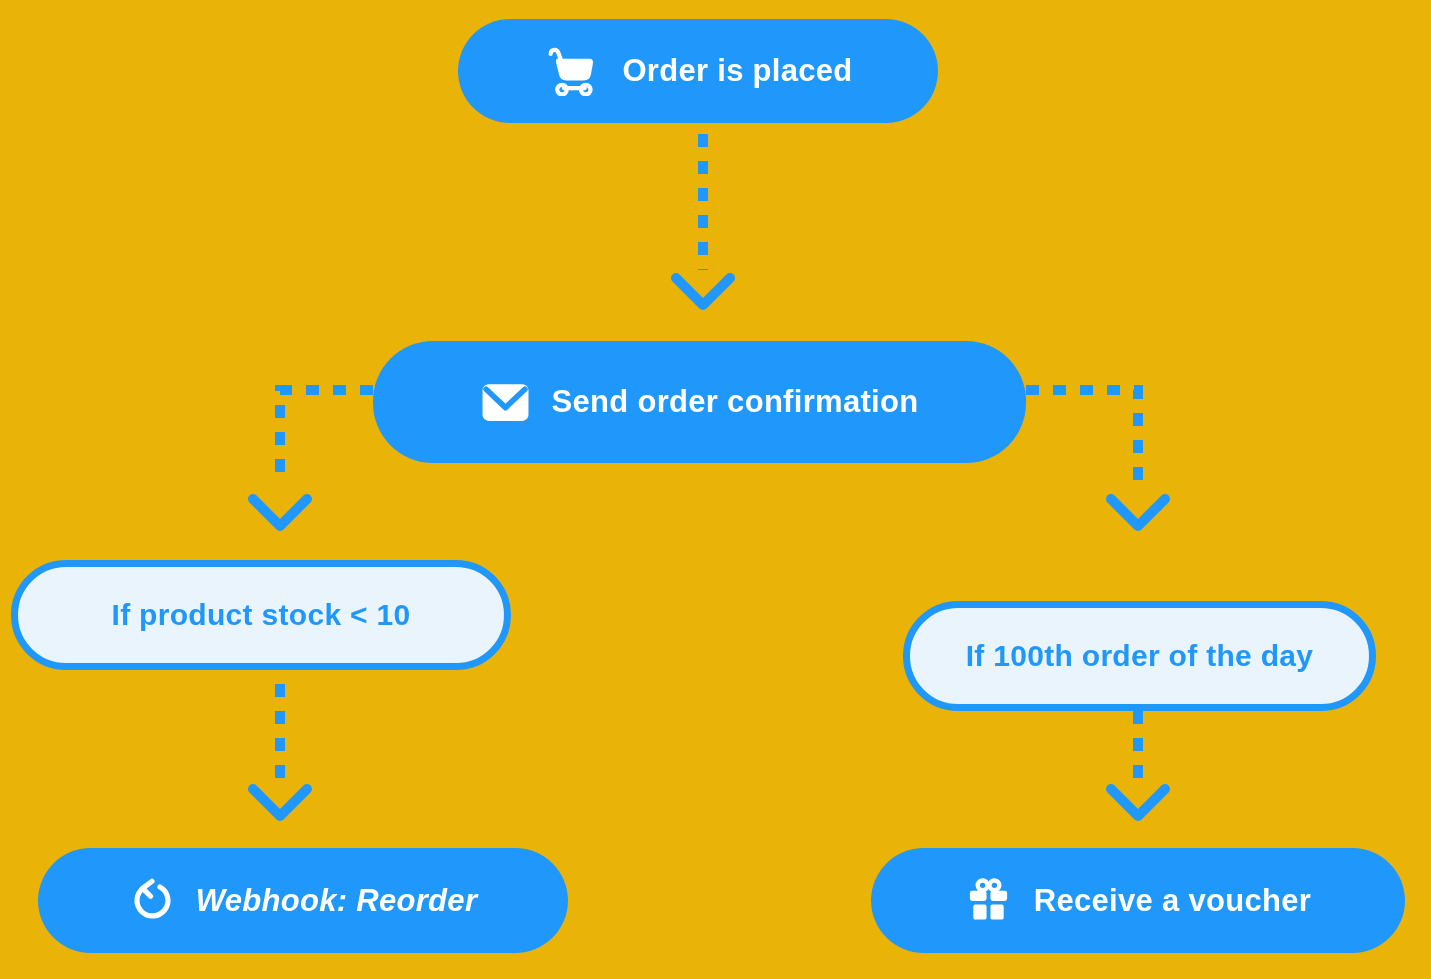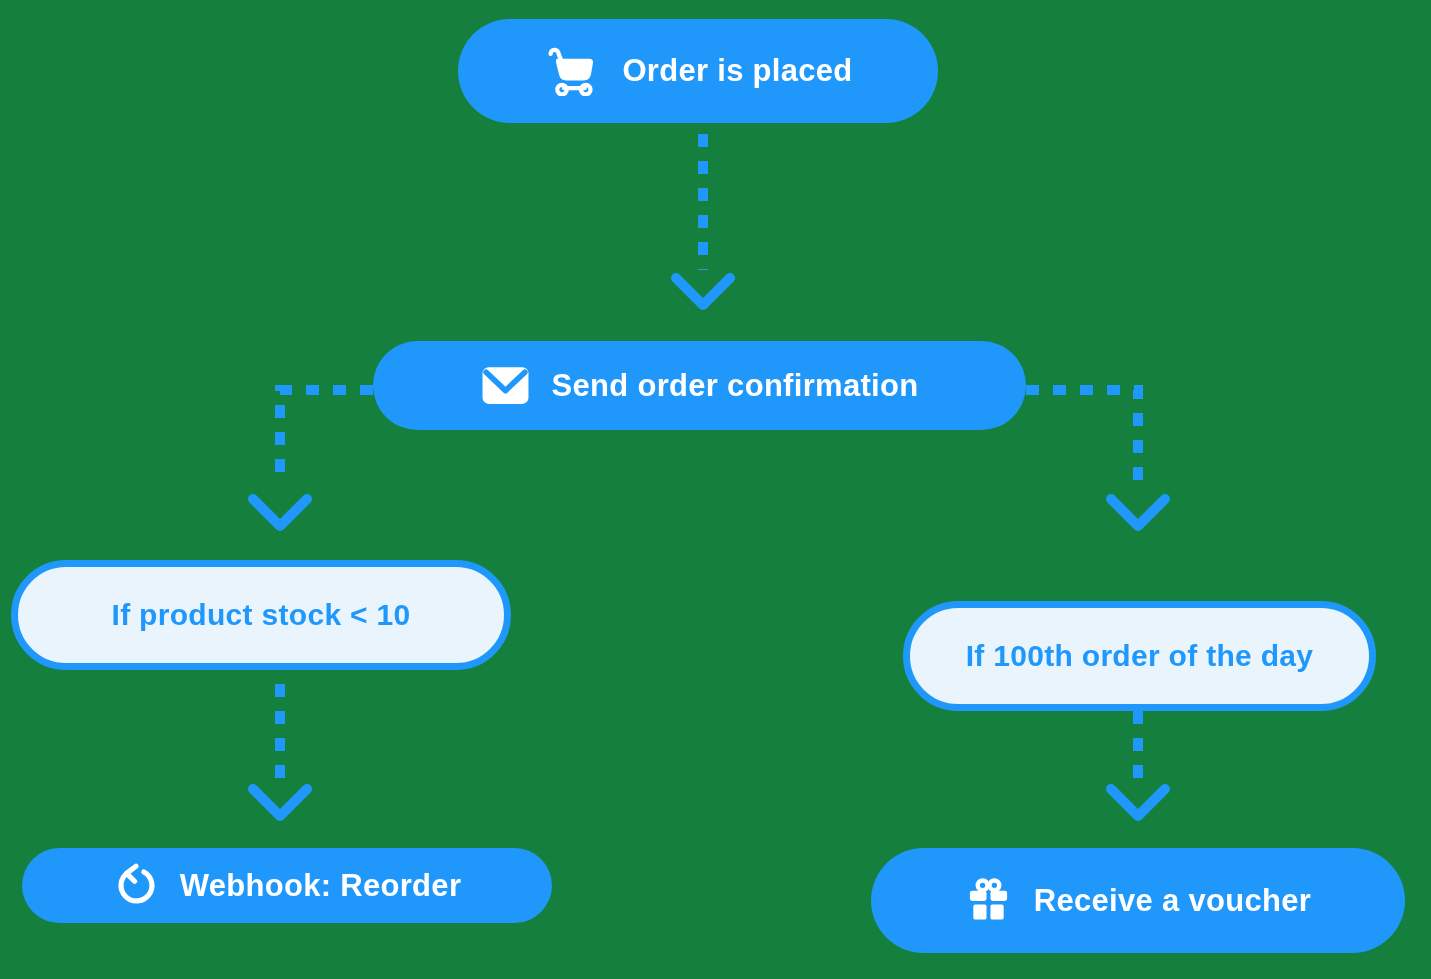--- a/index.html
+++ b/index.html
@@ -6,21 +6,21 @@
     --accent:#2098fb;
     --condition-fill:#e9f4fd;
     --text-light:#ffffff;
   }
   *{margin:0;padding:0;box-sizing:border-box;}
   html,body{background:#ffffff;}
   .stage{
     position:relative;
     width:1431px;
     height:979px;
-    background:#15803d;
+    background:#eab308;
     overflow:hidden;
     font-family:"Liberation Sans",sans-serif;
   }
   .connectors{
     position:absolute;left:0;top:0;width:1431px;height:979px;
     pointer-events:none;
   }
   .edge-line{
     fill:none;
     stroke:var(--accent);
@@ -52,24 +52,24 @@
   }
   .node.condition{
     background:var(--condition-fill);
     border:7px solid var(--accent);
     color:var(--accent);
     font-size:30px;
   }
   .node .icon{display:flex;align-items:center;justify-content:center;}
   .flap{stroke:var(--accent);}
   #node-order-placed     {left:458px;top:19px; width:480px;height:104px;}
-  #node-send-confirmation{left:373px;top:341px;width:653px;height:89px;}
+  #node-send-confirmation{left:373px;top:341px;width:653px;height:122px;}
   #node-if-product-stock {left:11px; top:560px;width:500px;height:110px;}
   #node-if-100th-order   {left:903px;top:560px;width:473px;height:110px;margin-top:41px;}
-  #node-webhook-reorder  {left:22px; top:848px;width:530px;height:75px;}
+  #node-webhook-reorder  {left:38px; top:848px;width:530px;height:105px;font-style:italic;}
   #node-receive-voucher  {left:871px;top:848px;width:534px;height:105px;}
 </style>
 </head>
 <body>
 
 <div class="stage">
 
   <svg class="connectors" width="1431" height="979" viewBox="0 0 1431 979" xmlns="http://www.w3.org/2000/svg">
     <g>
       <path class="edge-line" d="M703 134 V 270"></path>

